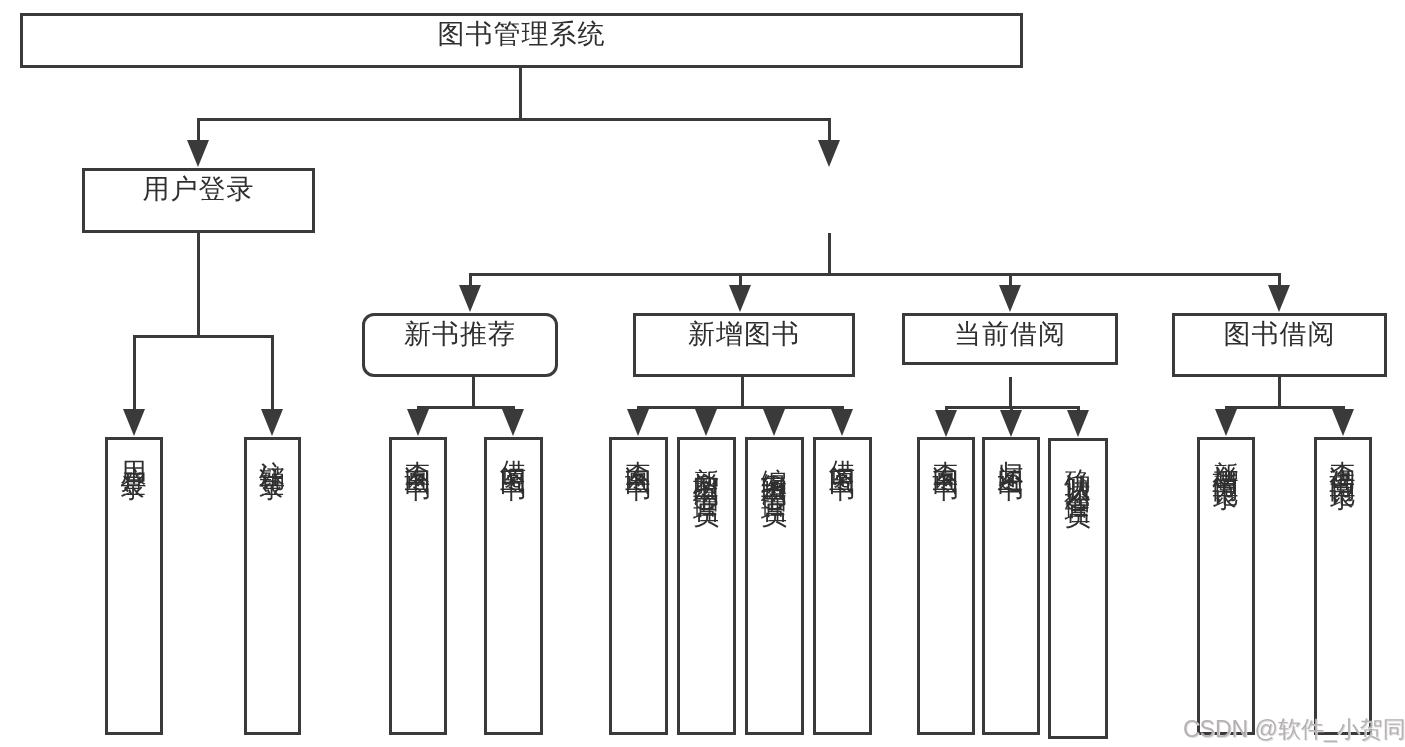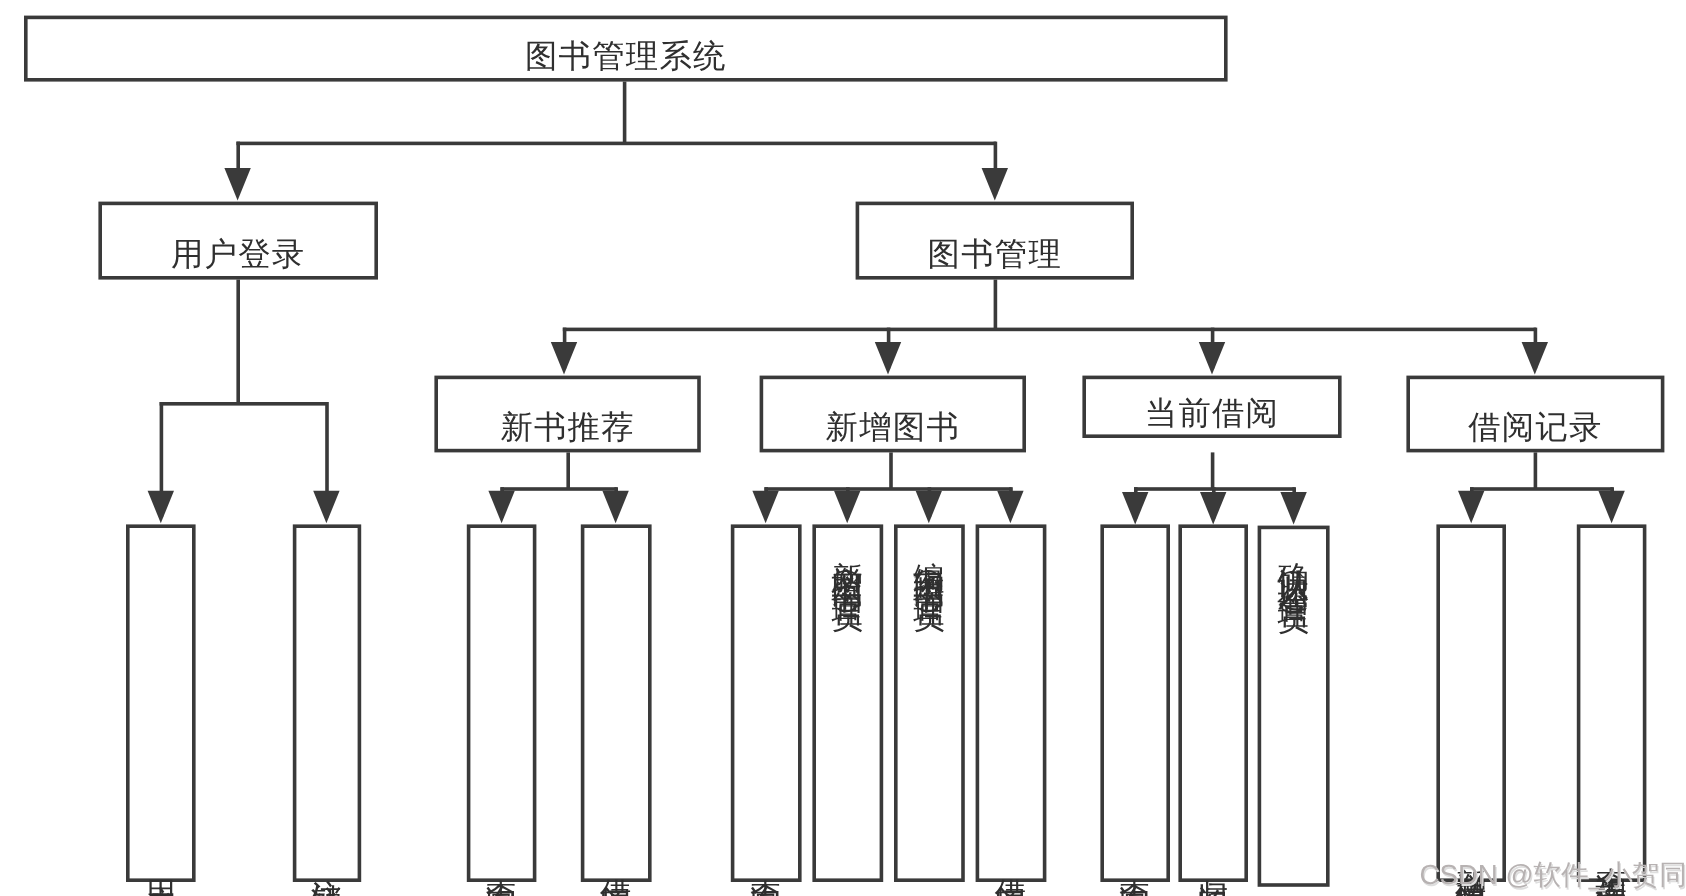--- a/index.html
+++ b/index.html
@@ -5,21 +5,21 @@
   html,body{margin:0;padding:0;background:#ffffff;}
   body{font-family:"Liberation Sans","DejaVu Sans",sans-serif;}
   #canvas{position:relative;width:1405px;height:747px;background:#ffffff;overflow:hidden;}
 
   .box{
     position:absolute;
     background:#ffffff;
     border:3px solid #3a3a3a;
     box-sizing:border-box;
     display:flex;
-    align-items:flex-end;
+    align-items:flex-start;
     justify-content:center;
     color:#2f2f2f;
   }
   .hbox{font-size:27px;letter-spacing:1px;}
   .vbox{font-size:26px;}
   .vbox .vtext{
     writing-mode:vertical-rl;
     text-orientation:upright;
     letter-spacing:5px;
     line-height:1;
@@ -52,35 +52,32 @@
 
 <div id="canvas">
 
   <div class="box hbox" style="left:20px;top:13px;width:1003px;height:55px;">
     <span>图书管理系统</span>
   </div>
 
   <div class="box hbox" style="left:82px;top:168px;width:233px;height:65px;">
     <span>用户登录</span>
   </div>
-  <div class="box hbox" style="left:713px;top:168px;width:232px;height:65px;">
-    <span>图书管理</span>
-  </div>
 
-  <div class="box hbox" style="left:362px;top:313px;width:222px;height:64px;">
+  <div class="box hbox" style="left:362px;top:313px;width:196px;height:64px;border-radius:12px;">
     <span>新书推荐</span>
   </div>
   <div class="box hbox" style="left:633px;top:313px;width:222px;height:64px;">
     <span>新增图书</span>
   </div>
   <div class="box hbox" style="left:902px;top:313px;width:216px;height:52px;">
     <span>当前借阅</span>
   </div>
   <div class="box hbox" style="left:1172px;top:313px;width:215px;height:64px;">
-    <span>借阅记录</span>
+    <span>图书借阅</span>
   </div>
 
   <div class="box vbox" style="left:105px;top:437px;width:58px;height:298px;">
     <span class="vtext">用户登录</span>
   </div>
   <div class="box vbox" style="left:244px;top:437px;width:57px;height:298px;">
     <span class="vtext">注销登录</span>
   </div>
 
   <div class="box vbox" style="left:389px;top:437px;width:58px;height:298px;">

